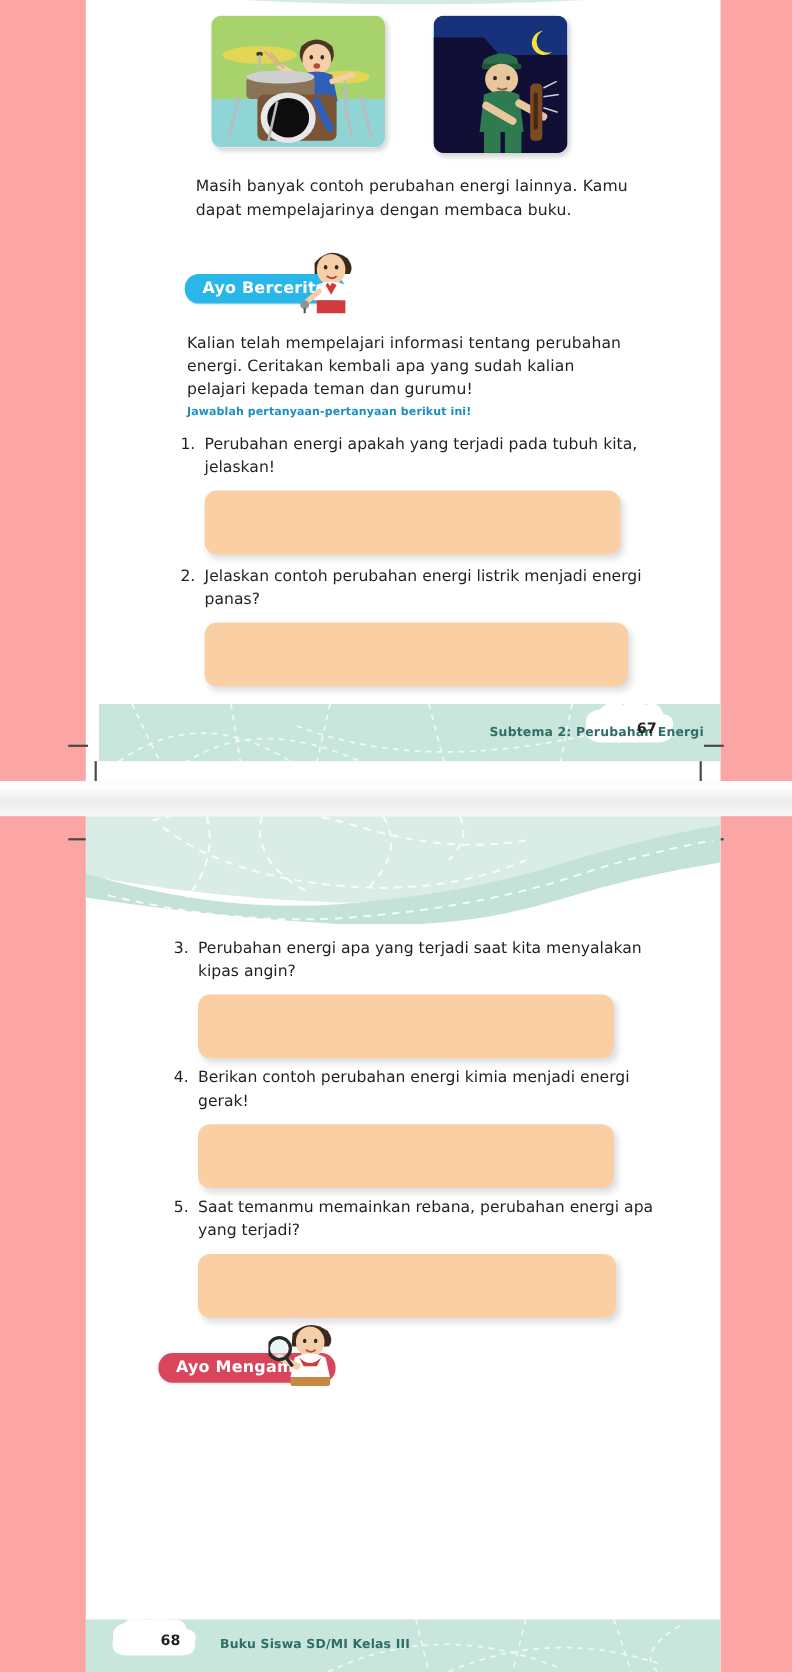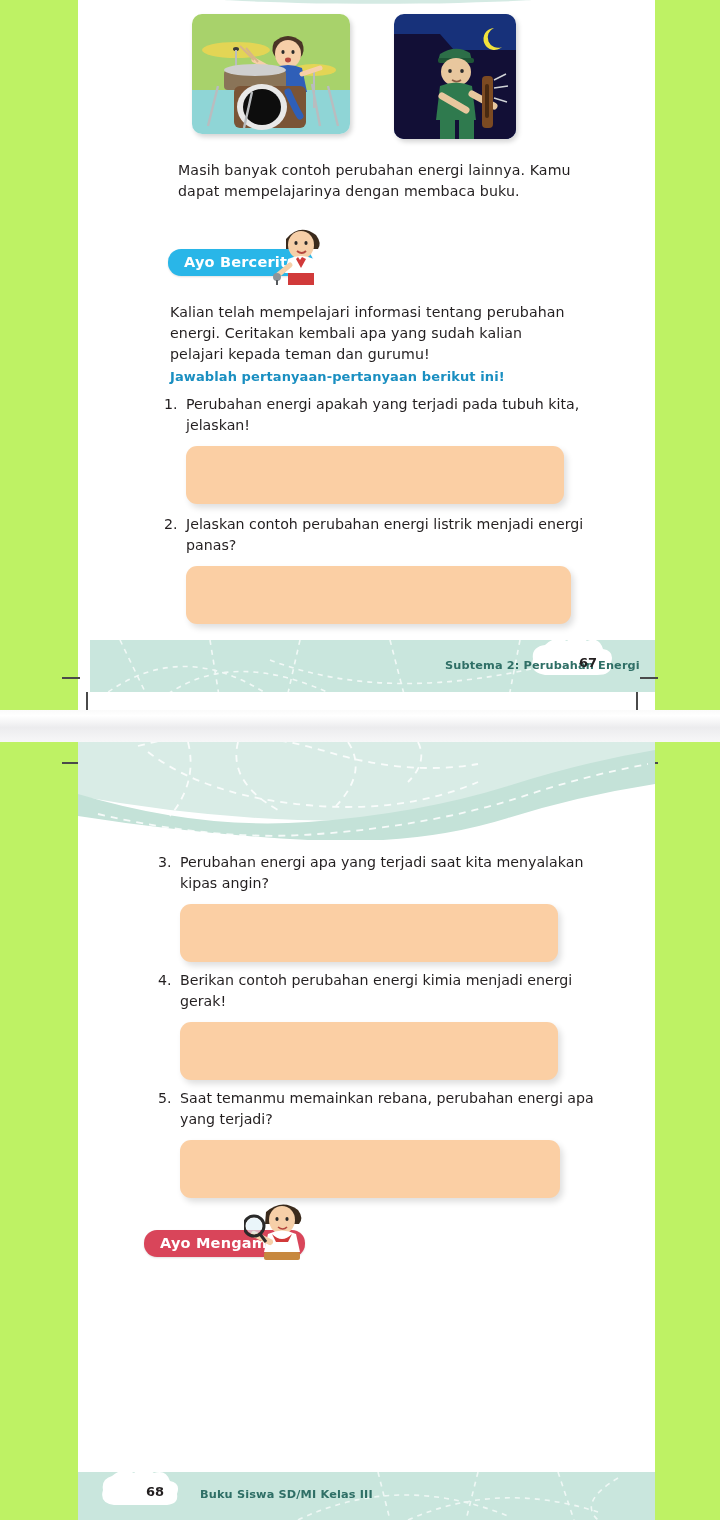--- a/index.html
+++ b/index.html
@@ -2,21 +2,21 @@
 <html><head>
 <meta charset="utf-8">
 <style>
   * { box-sizing: border-box; margin: 0; padding: 0; }
   html, body {
     width: 720px; height: 1520px;
     background: #f2f3f4;
     font-family: "DejaVu Sans", sans-serif;
     overflow: hidden;
   }
-  .viewport { position: relative; width: 720px; height: 1520px; background: #bef264; }
+  .viewport { position: relative; width: 720px; height: 1520px; background: #fca5a5; }
 
   
   .sheet {
     position: absolute; left: 78px; width: 577px;
     background: #ffffff; overflow: hidden;
   }
   #page-one { top: 0px; height: 710px; }
   #page-two { top: 742px; height: 778px; }
 
   .gutter {
@@ -46,21 +46,21 @@
 
   
   .body-text {
     position: absolute;
     font-family: "DejaVu Sans", sans-serif;
     font-size: 14.2px; line-height: 21px; color: #231f20;
     letter-spacing: .1px;
   }
   .lead { font-size: 14.2px; }
   .blue-q {
-    color: #1a8fc1; font-weight: bold; font-size: 13px; letter-spacing: .1px;
+    color: #1a8fc1; font-weight: bold; font-size: 10px; letter-spacing: .1px;
   }
 
   
   .badge-wrap { position: absolute; display: flex; align-items: flex-end; }
   .badge {
     color: #ffffff; font-weight: bold; font-size: 14.5px;
     padding: 5px 16px 6px 16px; border-radius: 13px;
     letter-spacing: .2px; white-space: nowrap;
     box-shadow: 0 1px 2px rgba(0,0,0,.12);
   }

